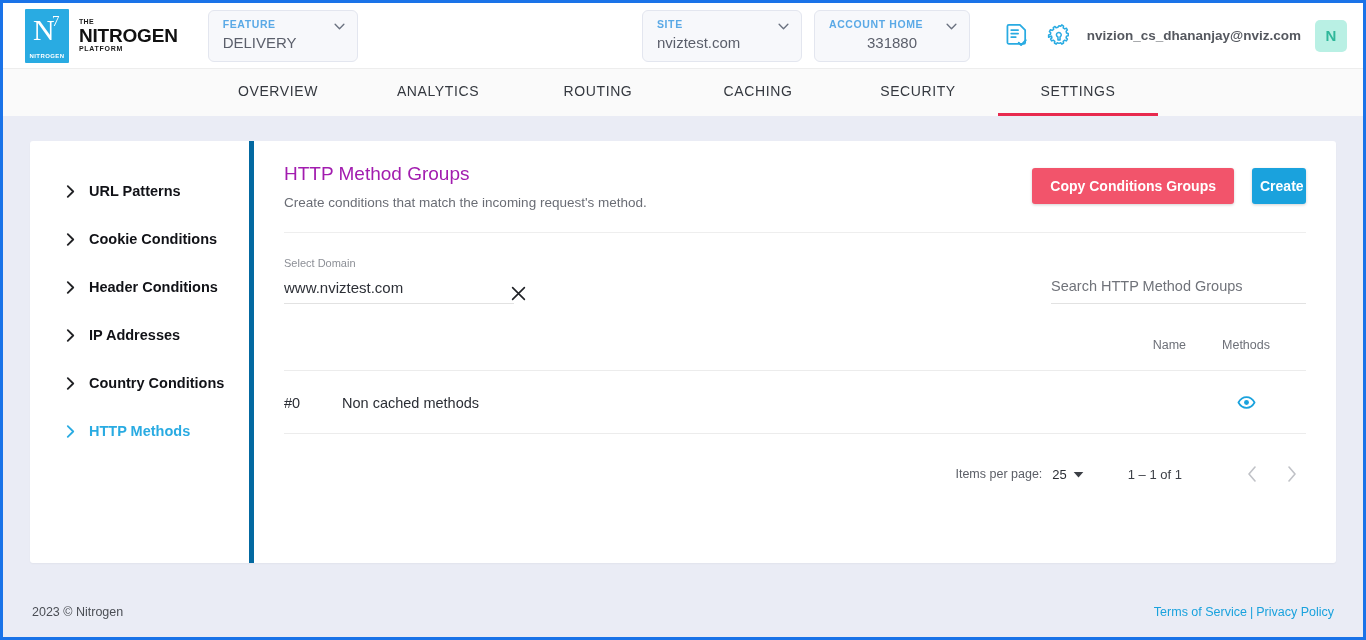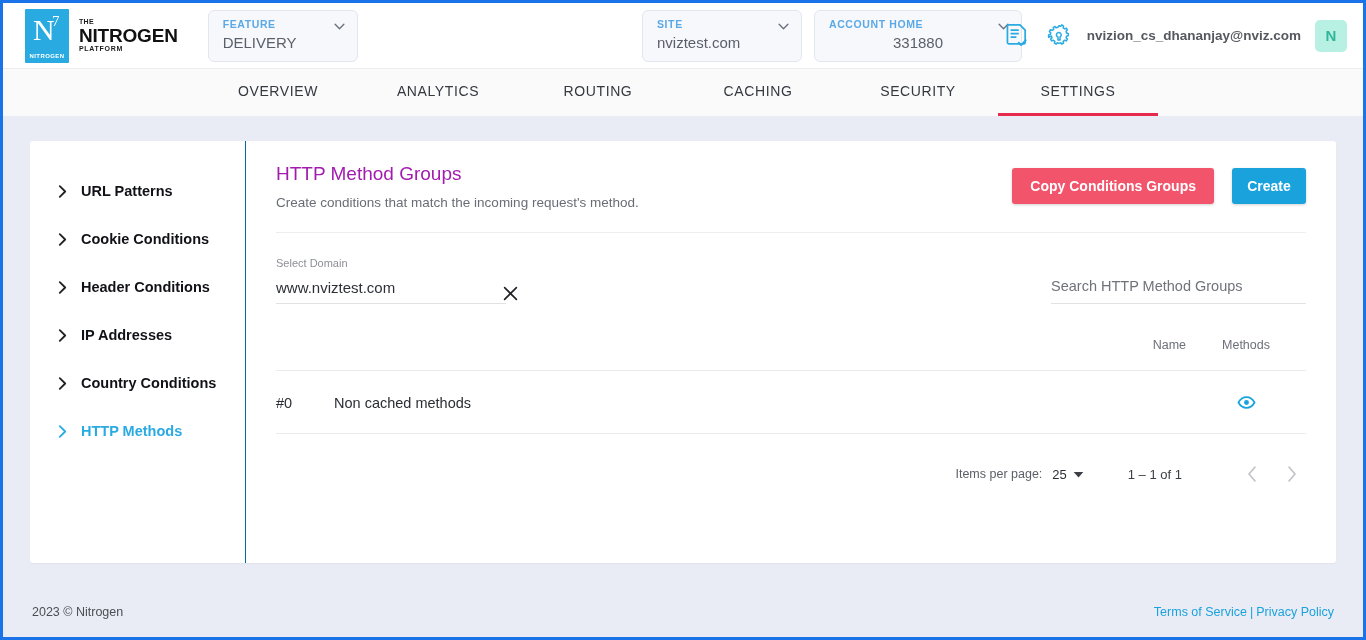--- a/index.html
+++ b/index.html
@@ -114,21 +114,21 @@
     white-space: nowrap;
   }
   .selector .chev {
     position: absolute;
     right: 12px; top: 12px;
     width: 11px; height: 7px;
     color: #6b7280;
   }
   .selector.feature { margin-left: 30px; width: 150px; }
   .selector.site { width: 160px; margin-left: 0; }
-  .selector.account { width: 208px; margin-left: 12px; }
+  .selector.account { width: 156px; margin-left: 12px; }
   .selector.account .val { text-align: center; }
 
   .topbar-center {
     position: absolute;
     left: 639px;
     top: 7px;
     display: flex;
     align-items: center;
   }
 
@@ -194,22 +194,23 @@
     background: #ffffff;
     border-radius: 3px;
     height: 422px;
     display: flex;
     box-shadow: 0 1px 2px rgba(0,0,0,0.04);
   }
 
   .side {
     width: 216px;
     flex: none;
-    border-right: 1px solid #0369a1;
+    border-right: 5px solid #0369a1;
     padding-top: 26px;
+    margin-left: 8px;
   }
   .side-item {
     display: flex;
     align-items: center;
     gap: 14px;
     padding: 12px 0 12px 28px;
     cursor: pointer;
     height: 48px;
   }
   .side-item .chev-r {
@@ -256,21 +257,21 @@
     color: #fff;
     font-size: 14px;
     font-weight: 700;
     padding: 0 18px;
     height: 36px;
     cursor: pointer;
     font-family: "Liberation Sans", sans-serif;
     box-shadow: 0 1px 3px rgba(0,0,0,0.18);
   }
   .btn.copy { background: #f2546b; }
-  .btn.create { background: #1aa2dd; width: 74px; padding: 8px; }
+  .btn.create { background: #1aa2dd; width: 54px; padding: 8px; }
 
   .filters {
     display: flex;
     align-items: flex-end;
     justify-content: space-between;
     padding-top: 24px;
   }
   .field {
     width: 230px;
     position: relative;

